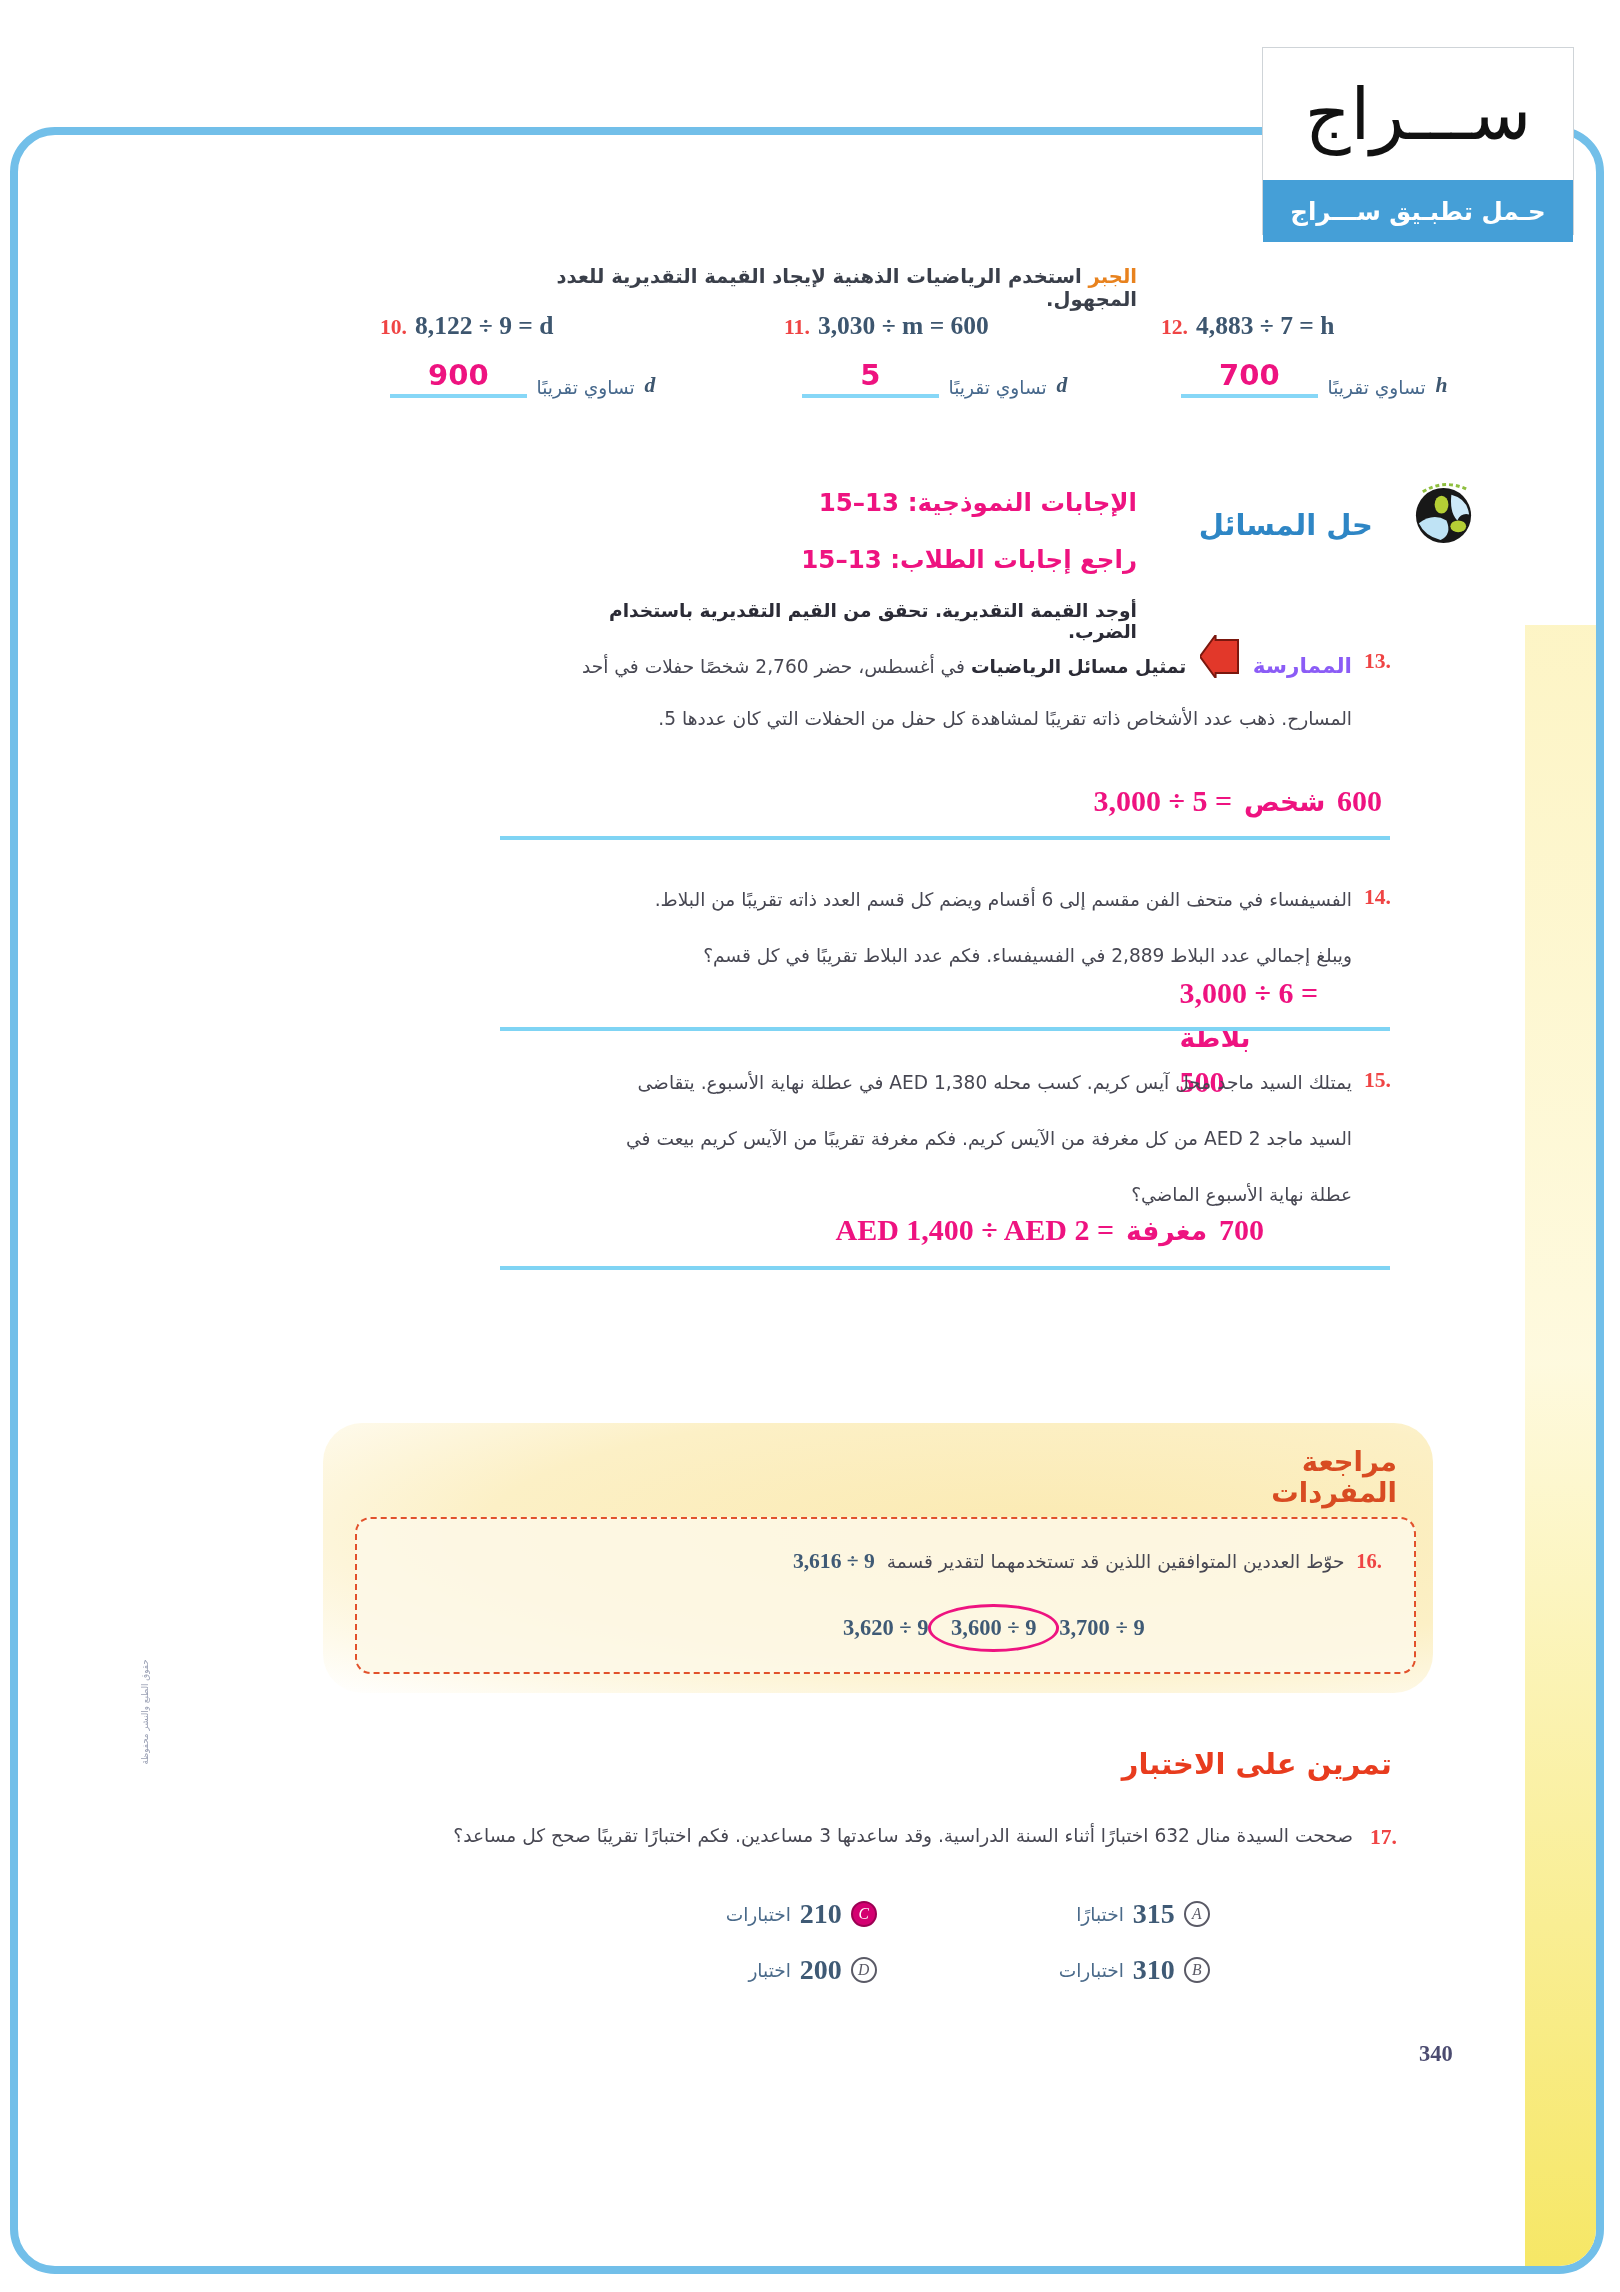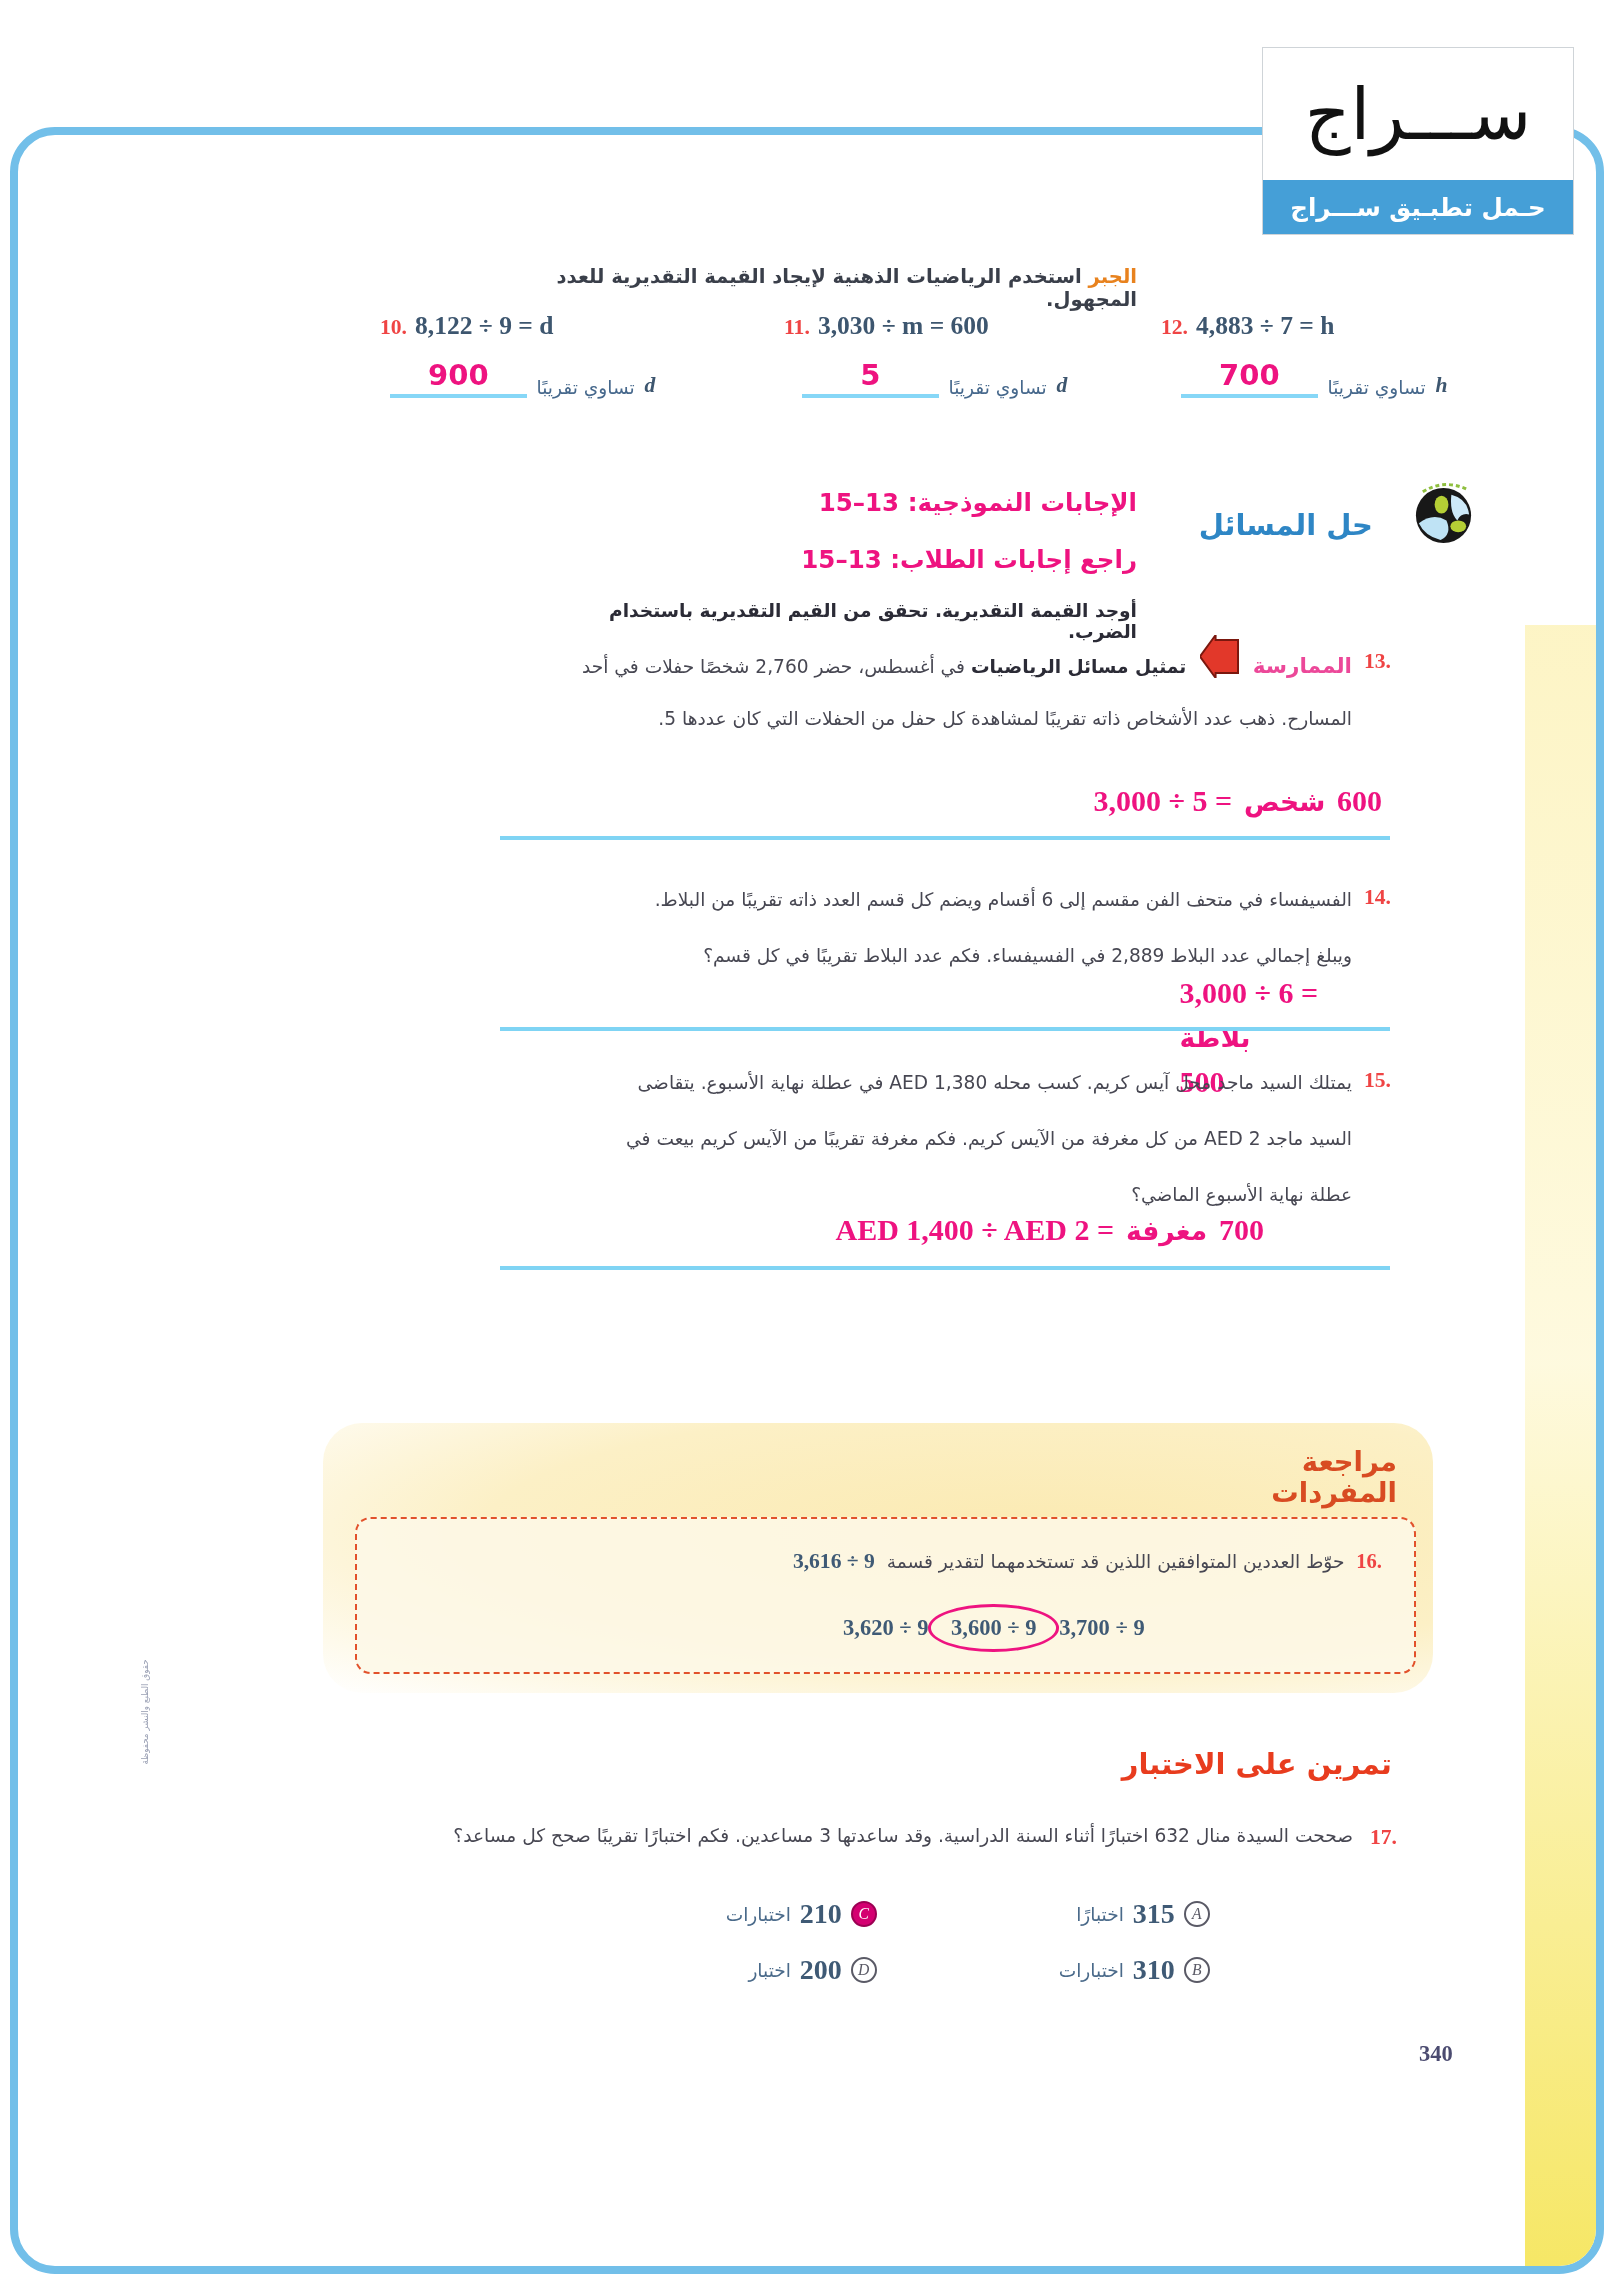--- a/index.html
+++ b/index.html
@@ -10,21 +10,21 @@
          border:8.8px solid #72bfe9;border-radius:45px;overflow:hidden;background:#fff;z-index:1;}
   .corner-grad{position:absolute;right:0;top:0;width:181px;height:529px;
 etc         background:linear-gradient(200deg,#f3a73d 0%,#f6c558 28%,#fae98f 58%,rgba(253,247,205,0) 96%);}
   .right-stripe{position:absolute;right:0;top:490px;bottom:0;width:71px;
          background:linear-gradient(to bottom,rgba(251,236,150,.55),rgba(253,244,190,.5) 45%,#f6e766 100%);}
   
   .logo{position:absolute;left:1262px;top:47px;width:312px;height:188px;z-index:6;
         border:1px solid #cfd4d8;background:#fff;box-sizing:border-box;}
   .logo-title{height:132px;display:flex;align-items:center;justify-content:center;
         font-size:71px;color:#111;letter-spacing:2px;}
-  .logo-bar{height:54px;background:#459fd7;display:flex;align-items:center;justify-content:center;
+  .logo-bar{height:62px;background:#459fd7;display:flex;align-items:center;justify-content:center;
         color:#fff;font-size:24.5px;font-weight:bold;}
   
   .abs{position:absolute;z-index:3;}
   .ar{direction:rtl;text-align:right;color:#474752;font-size:18.6px;}
   .eq{font-family:"Liberation Serif",serif;color:#3d566f;font-weight:bold;direction:ltr;}
   .pnum{color:#ef4444;font-weight:bold;font-size:21.6px;font-family:"Liberation Serif",serif;}
   .pink{color:#ee1380;font-weight:bold;}
   .blueline{position:absolute;height:3.9px;background:#7fd4f4;z-index:3;}
   .blank{display:inline-block;min-width:125px;border-bottom:4.9px solid #86d7f7;
          text-align:center;font-size:29px;padding:0 5.9px 2px 5.9px;}
@@ -111,21 +111,21 @@
     </svg>
   </div>
   <div class="abs ar" style="left:1157px;top:508px;width:216px;font-size:29px;font-weight:bold;color:#2e86c5;">حل المسائل</div>
   <div class="abs ar pink" style="left:627px;top:488px;width:510px;font-size:24.5px;">الإجابات النموذجية: 13–15</div>
   <div class="abs ar pink" style="left:627px;top:545px;width:510px;font-size:24.5px;">راجع إجابات الطلاب: 13–15</div>
   <div class="abs ar" style="left:549px;top:600px;width:588px;font-weight:bold;font-size:18.6px;color:#2b2b36;text-align:right;">أوجد القيمة التقديرية. تحقق من القيم التقديرية باستخدام الضرب.</div>
 
   <div class="abs pnum" style="left:1364px;top:649px;">13.</div>
   <div class="abs ar parlines" style="left:470px;top:635px;width:882px;">
     <div>
-      <span style="color:#ec4899;font-weight:bold;font-size:21.6px;">الممارسة</span>
+      <span style="color:#8b5cf6;font-weight:bold;font-size:21.6px;">الممارسة</span>
       <span style="display:inline-block;vertical-align:middle;margin:0 7.8px;">
         <svg width="39" height="43" viewBox="0 0 40 44">
           <polygon points="39,5 16,5 16,0 0,22 16,44 16,39 39,39" fill="#e2382a" stroke="#7a170e" stroke-width="2"></polygon>
         </svg>
       </span>
       <span style="font-weight:bold;color:#2b2b36;">تمثيل مسائل الرياضيات</span>
       <span>في أغسطس، حضر 2,760 شخصًا حفلات في أحد</span>
     </div>
     <div>المسارح. ذهب عدد الأشخاص ذاته تقريبًا لمشاهدة كل حفل من الحفلات التي كان عددها 5.</div>
   </div>

